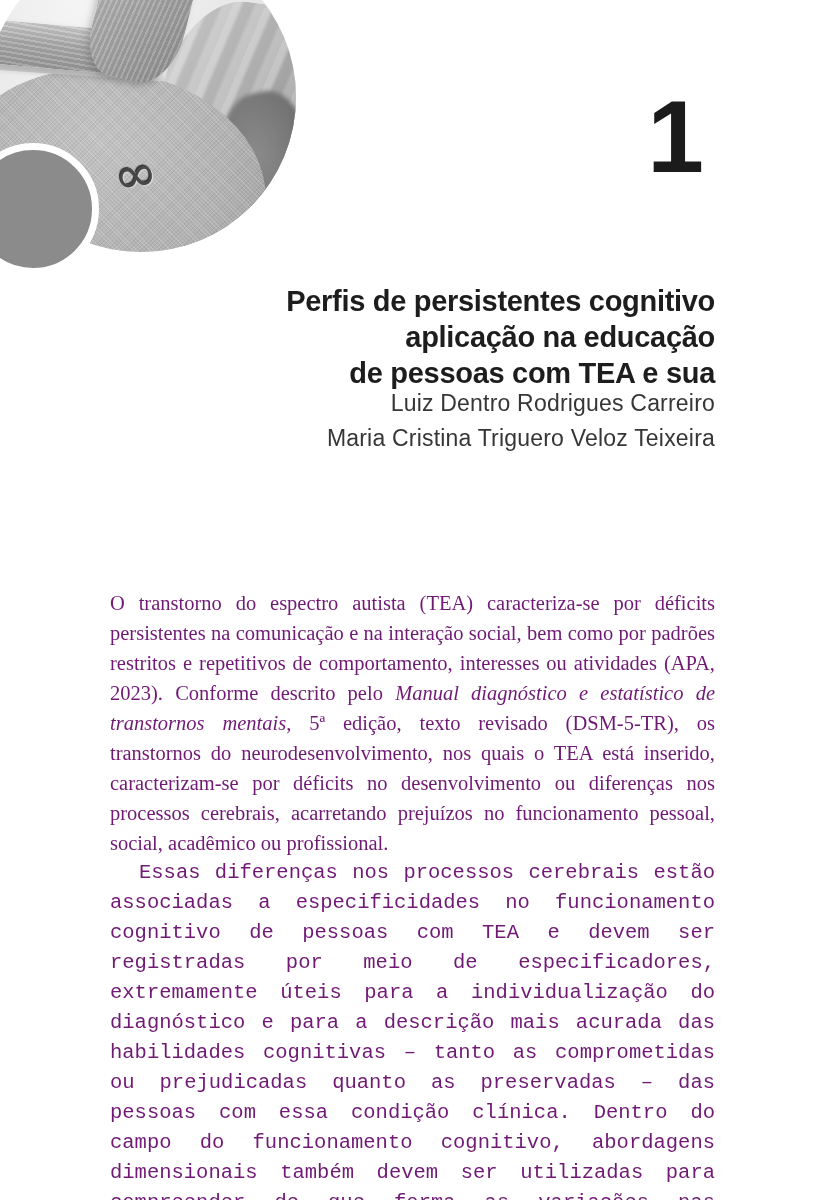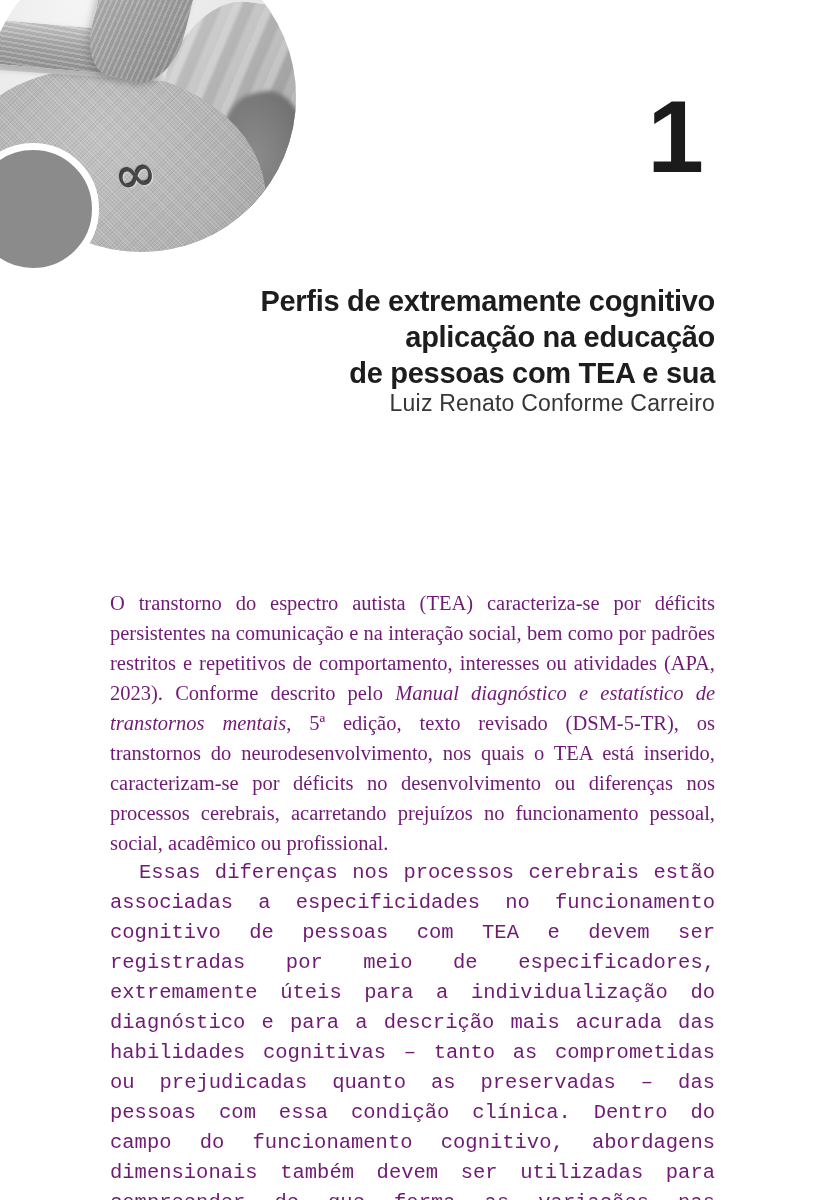--- a/index.html
+++ b/index.html
@@ -193,27 +193,28 @@
     <div class="handle-band"></div>
     <div class="strap-vertical"></div>
     <div class="infinity-pin">∞</div>
   </div>
 
   <div class="gray-circle"></div>
 
   <div class="chapter-number">1</div>
 
   <h1 class="chapter-title">
-    <span>Perfis de extremamente cognitivo</span>
+    <span>Perfis de persistentes cognitivo</span>
     <span>aplicação na educação</span>
     <span>de pessoas com TEA e sua</span>
   </h1>
 
   <div class="authors">
-    <div>Luiz Renato Conforme Carreiro</div>
+    <div>Luiz Dentro Rodrigues Carreiro</div>
+    <div>Maria Cristina Triguero Veloz Teixeira</div>
   </div>
 
   <div class="body-text">
     <p><span>O transtorno do espectro autista (TEA) caracteriza-se por déficits persistentes na comunicação e na interação social, bem como por padrões restritos e repetitivos de comportamento, interesses ou atividades (APA, 2023). Conforme descrito pelo </span><em>Manual diagnóstico e estatístico de transtornos mentais</em><span>, 5ª edição, texto revisado (DSM-5-TR), os transtornos do neurodesenvolvimento, nos quais o TEA está inserido, caracterizam-se por déficits no desenvolvimento ou diferenças nos processos cerebrais, acarretando prejuízos no funcionamento pessoal, social, acadêmico ou profissional.</span></p>
     <p class="indented">Essas diferenças nos processos cerebrais estão associadas a especificidades no funcionamento cognitivo de pessoas com TEA e devem ser registradas por meio de especificadores, extremamente úteis para a individualização do diagnóstico e para a descrição mais acurada das habilidades cognitivas – tanto as comprometidas ou prejudicadas quanto as preservadas – das pessoas com essa condição clínica. Dentro do campo do funcionamento cognitivo, abordagens dimensionais também devem ser utilizadas para compreender de que forma as variações nas diferentes habilidades afetam o modo como a pessoa com TEA percebe, processa, integra e seleciona respostas para os estímulos do ambiente. Essa variabilidade impacta nas</p>
   </div>
 
 </div>
 
 </body></html>

